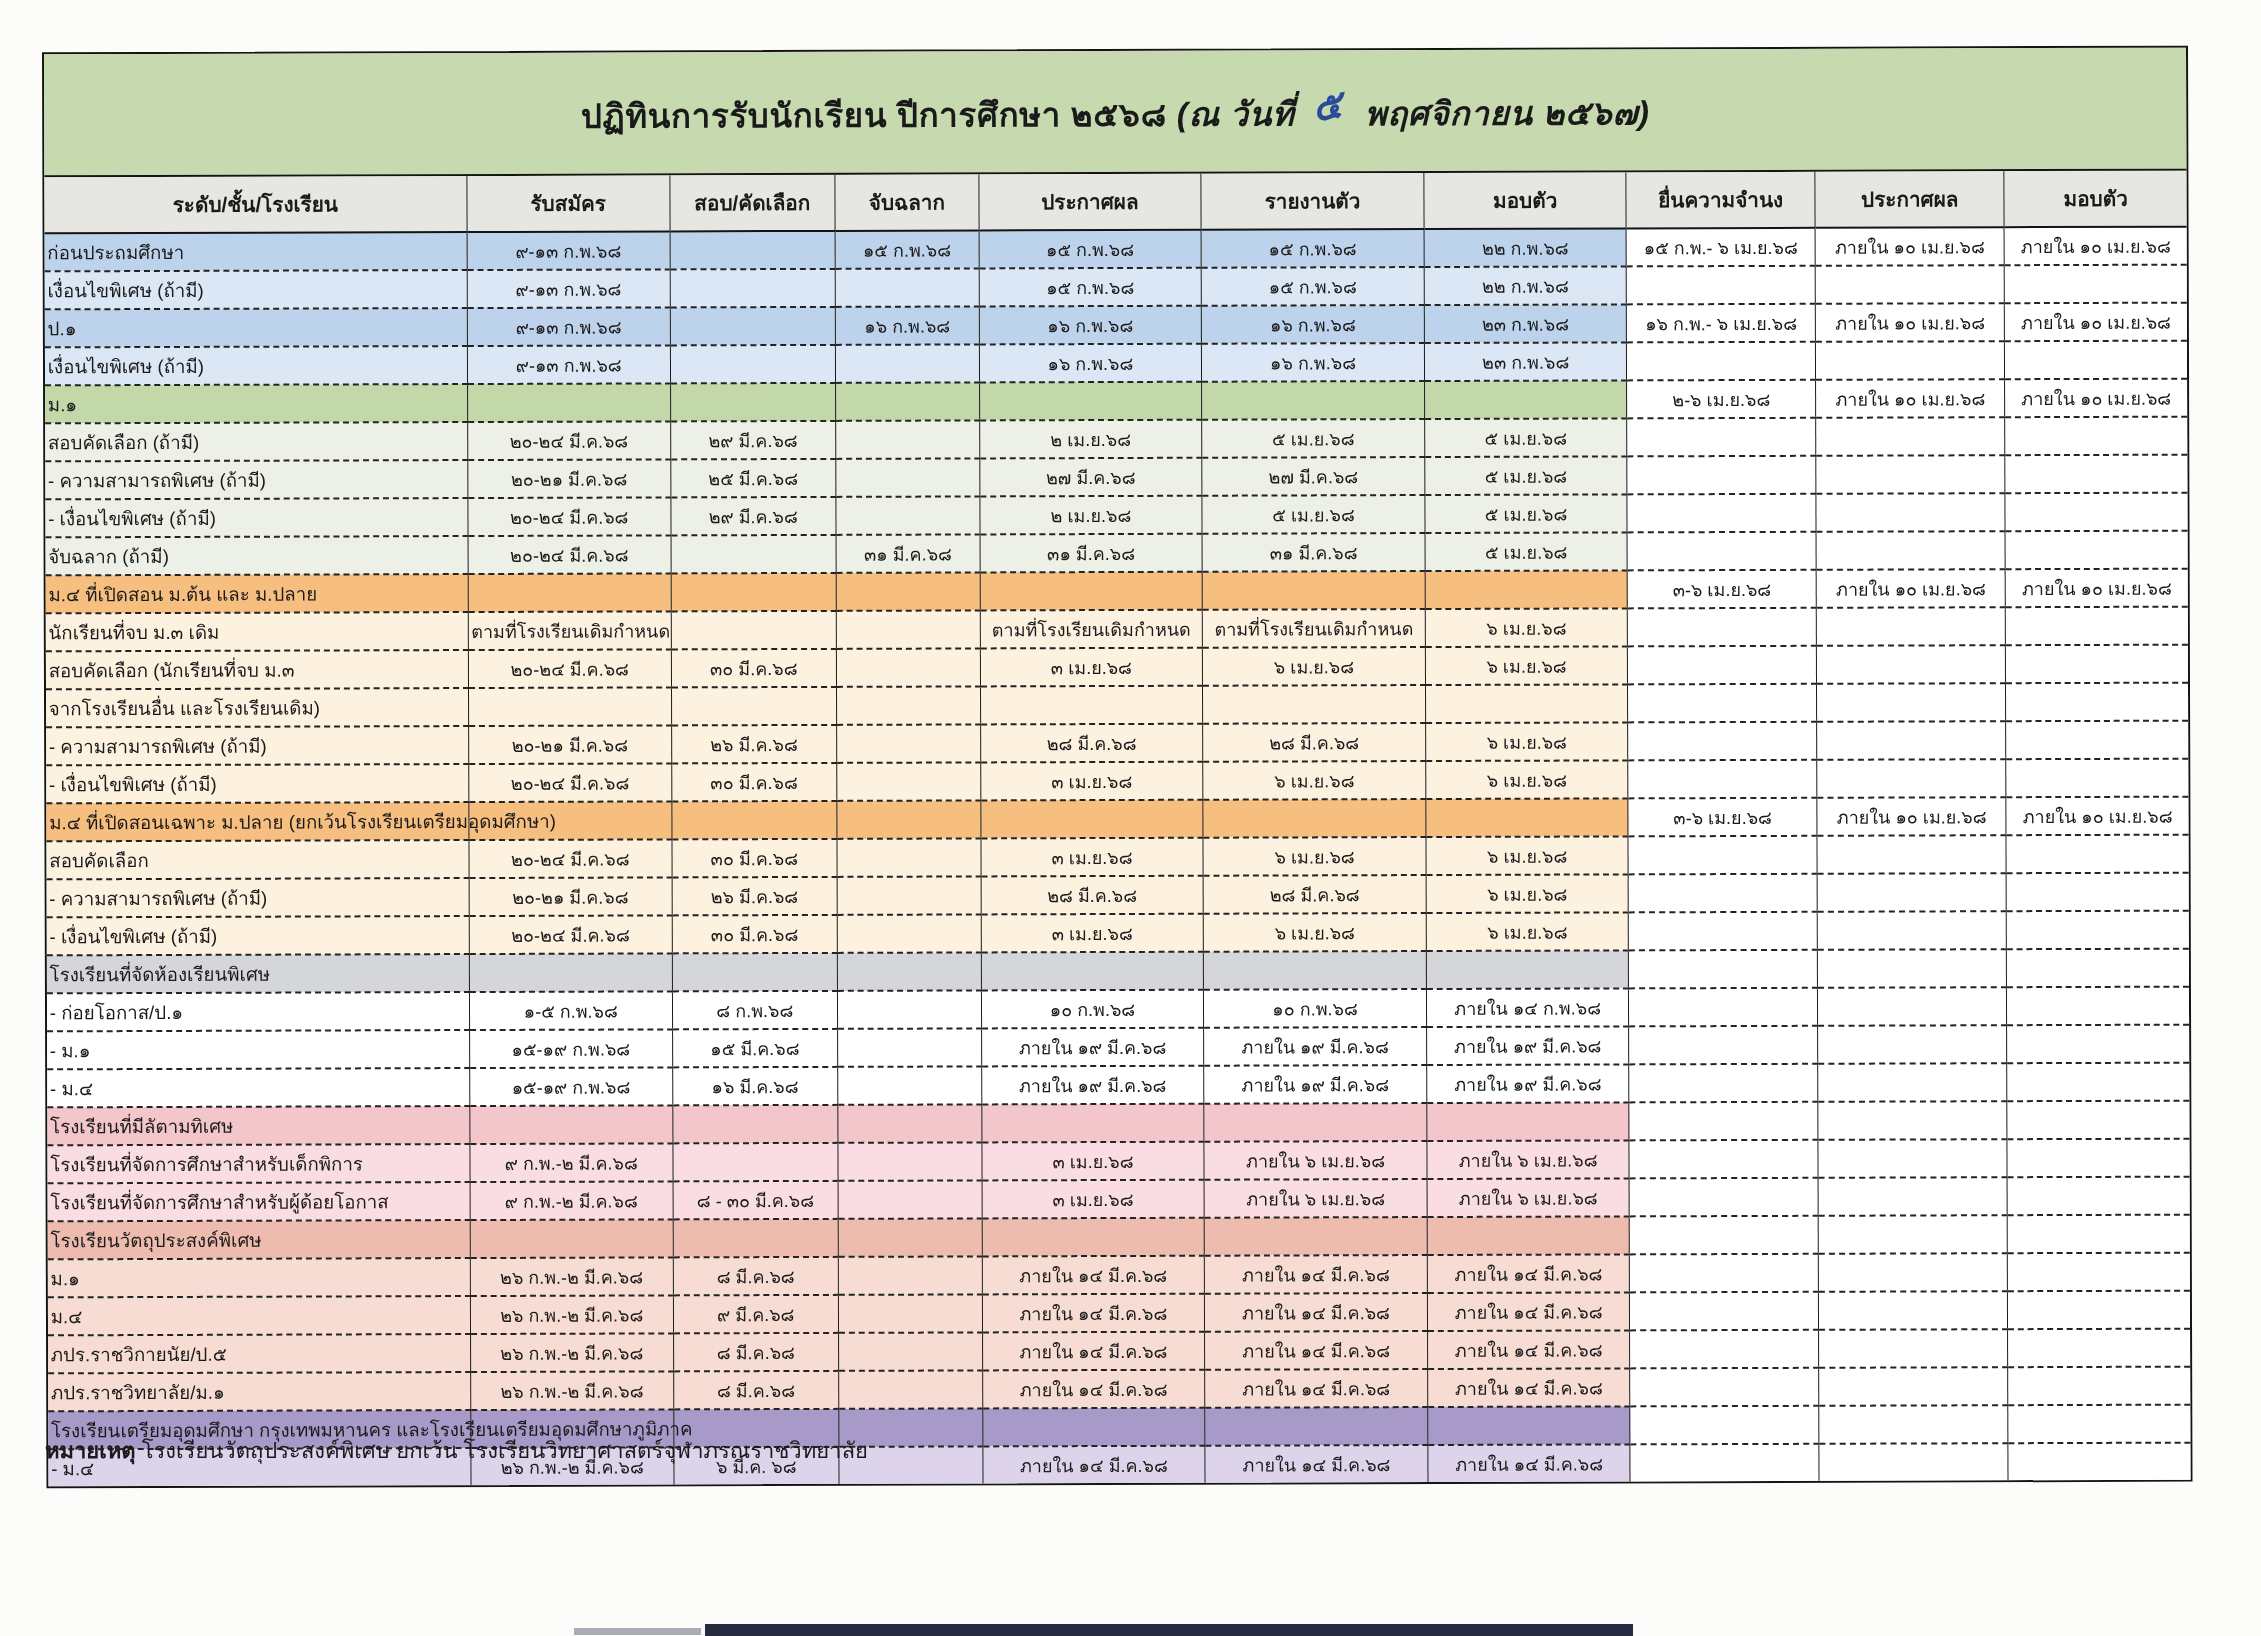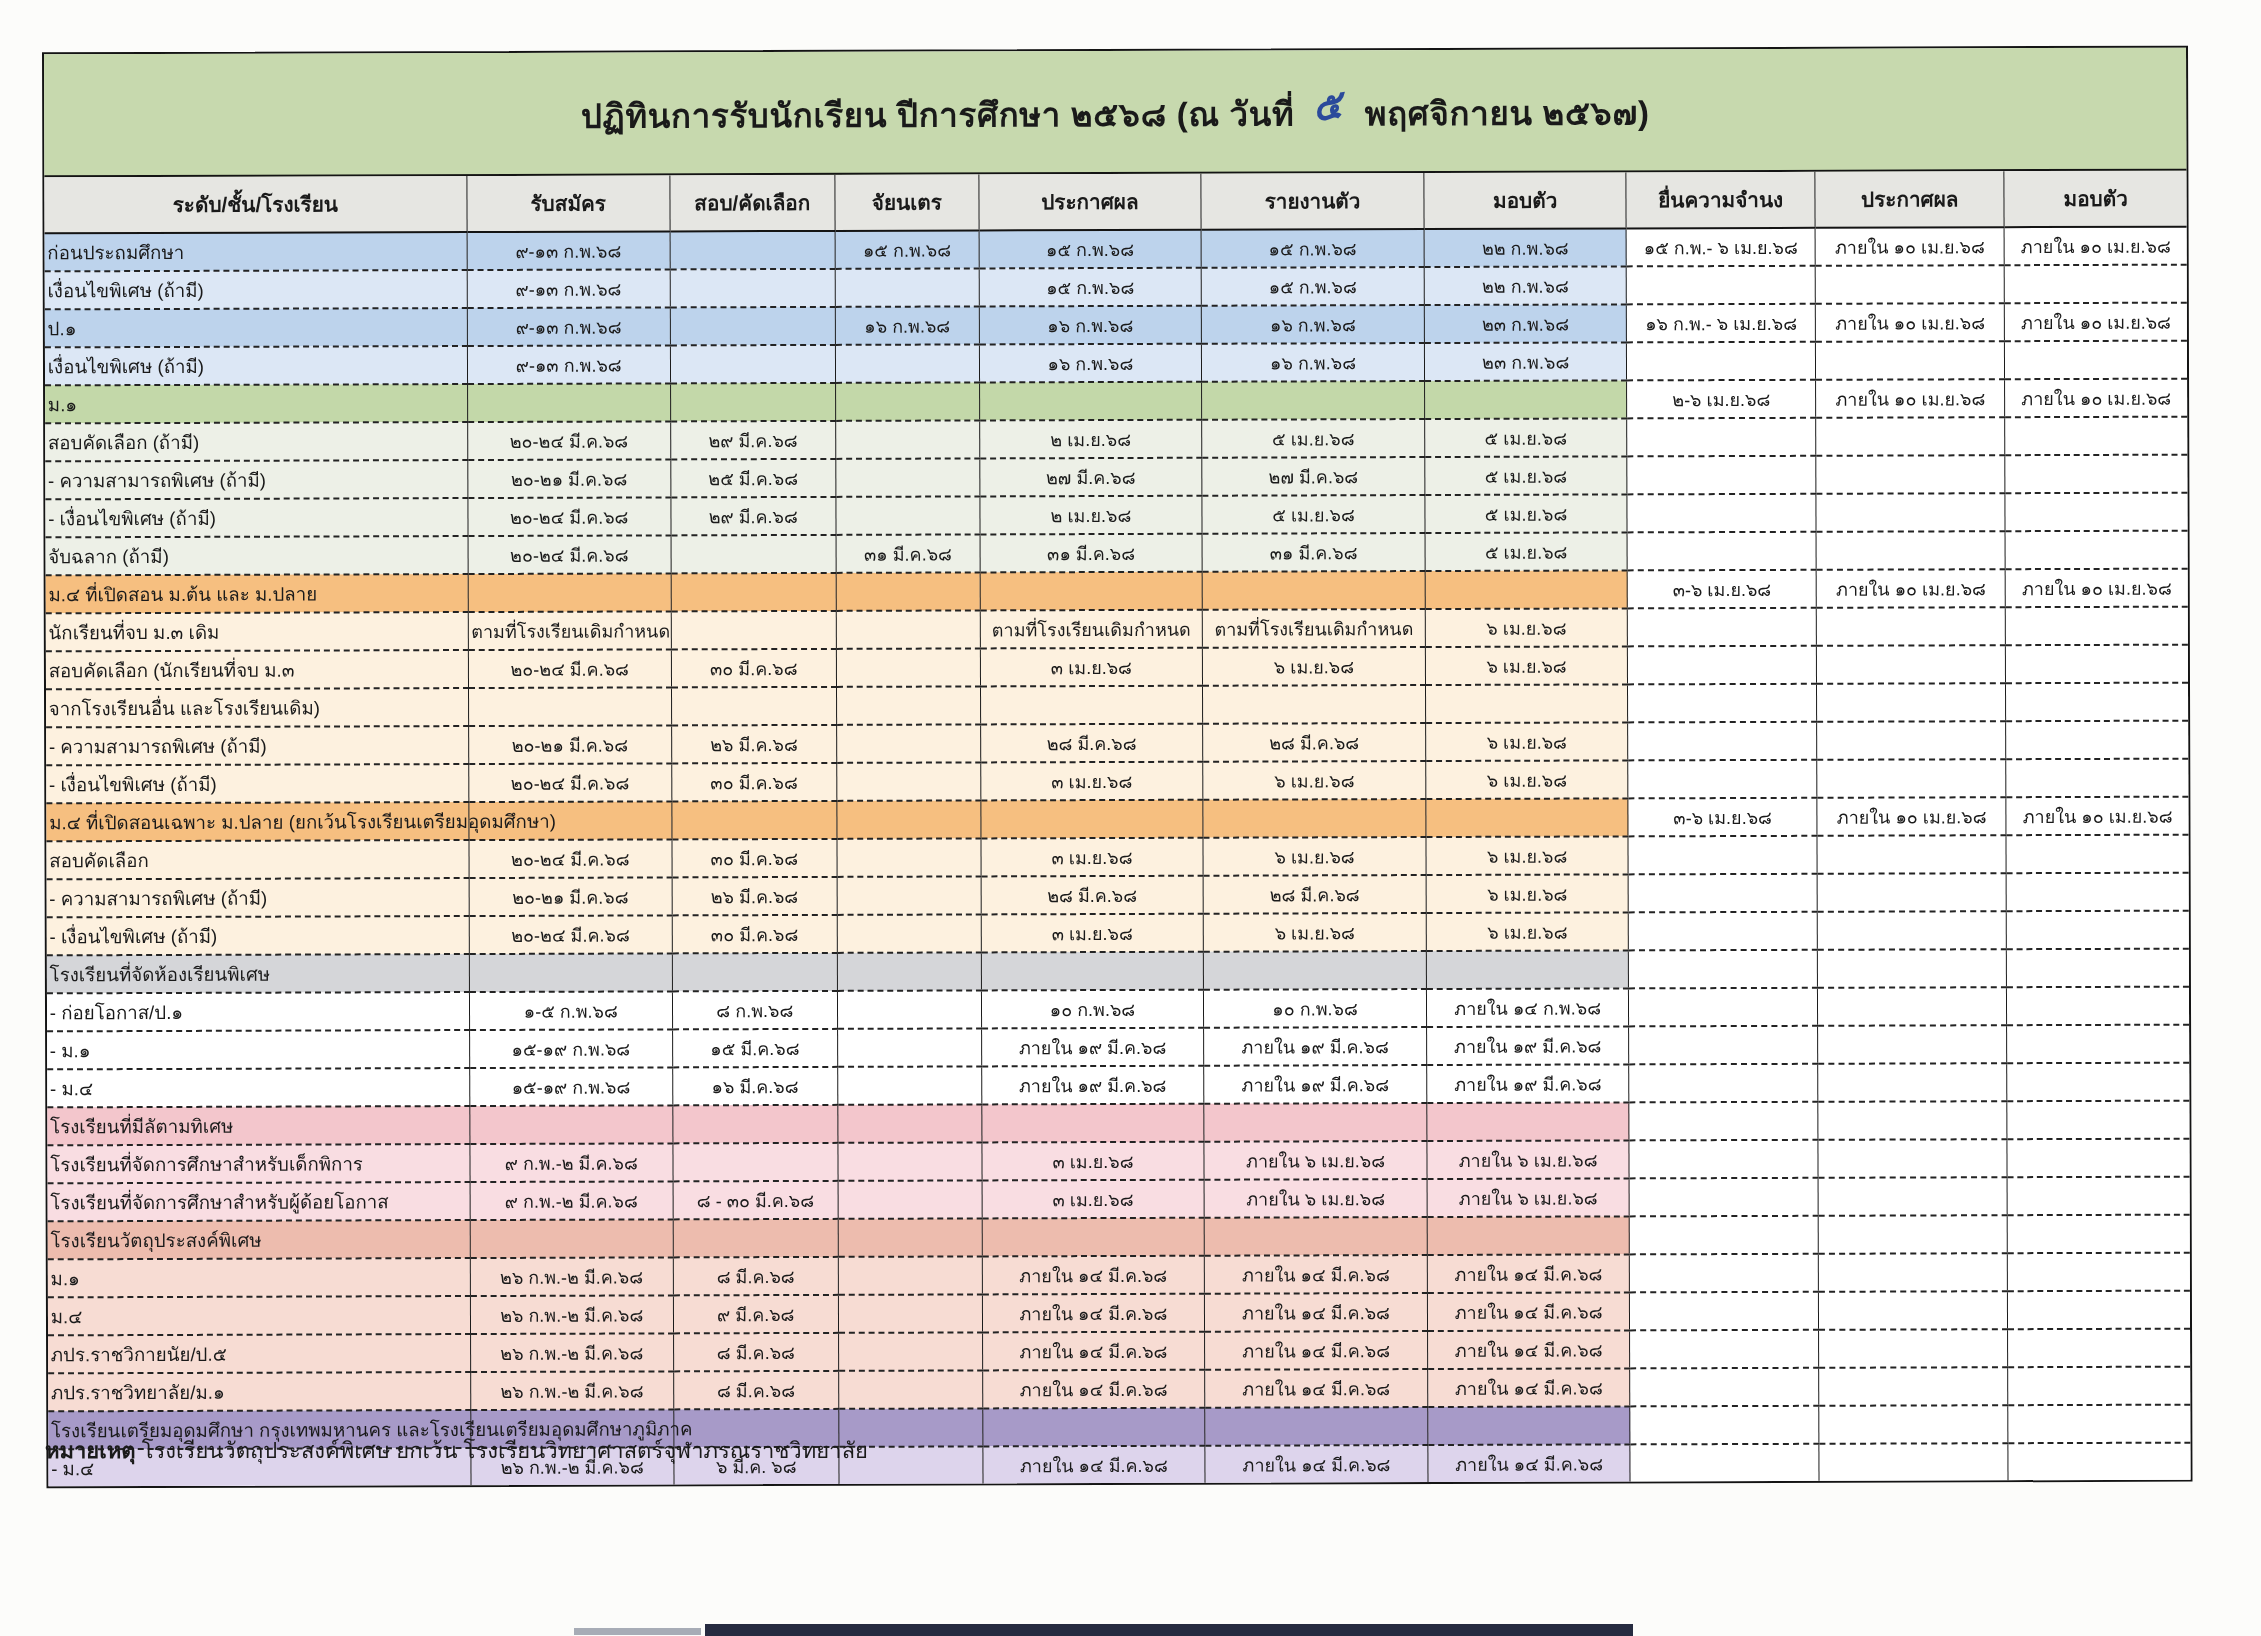--- a/index.html
+++ b/index.html
@@ -11,21 +11,21 @@
   .sheet{
     position:absolute;left:42px;top:49px;width:2142px;
     border:2.7px solid #141414;background:#fff;
     transform:rotate(-0.18deg);transform-origin:50% 0;
   }
   .title-bar{
     height:121px;background:#c7d9ae;border-bottom:2px solid #141414;
     display:flex;align-items:center;justify-content:center;
   }
   .title-text{font-size:33px;font-weight:bold;letter-spacing:0.7px;white-space:nowrap;}
-  .title-paren{}
+  .title-paren{font-style:italic;}
   .hand{
     display:inline-block;color:#2b4a9b;font-size:39px;font-style:italic;font-weight:bold;
     transform:rotate(-9deg);margin:0 22.7px 0 17.3px;position:relative;top:-5.3px;
   }
   table.cal{border-collapse:collapse;table-layout:fixed;width:100%;}
   .cal th,.cal td{
     border-right:1.3px solid #1c1c1c;overflow:visible;white-space:nowrap;
     font-size:18px;text-align:center;vertical-align:middle;padding:0 2.7px;
   }
   .cal th:last-child,.cal td:last-child{border-right:none;}
@@ -88,21 +88,21 @@
           <col style="width: 202px;">
           <col style="width: 189px;">
           <col style="width: 189px;">
           <col style="width: 182px;">
         </colgroup>
       <thead>
         <tr id="header-row">
             <th>ระดับ/ชั้น/โรงเรียน</th>
             <th>รับสมัคร</th>
             <th>สอบ/คัดเลือก</th>
-            <th>จัยนเตร</th>
+            <th>จับฉลาก</th>
             <th>ประกาศผล</th>
             <th>รายงานตัว</th>
             <th>มอบตัว</th>
             <th>ยื่นความจำนง</th>
             <th>ประกาศผล</th>
             <th>มอบตัว</th>
           </tr>
       </thead>
       <tbody id="table-body">
           <tr class="t-blue1">

